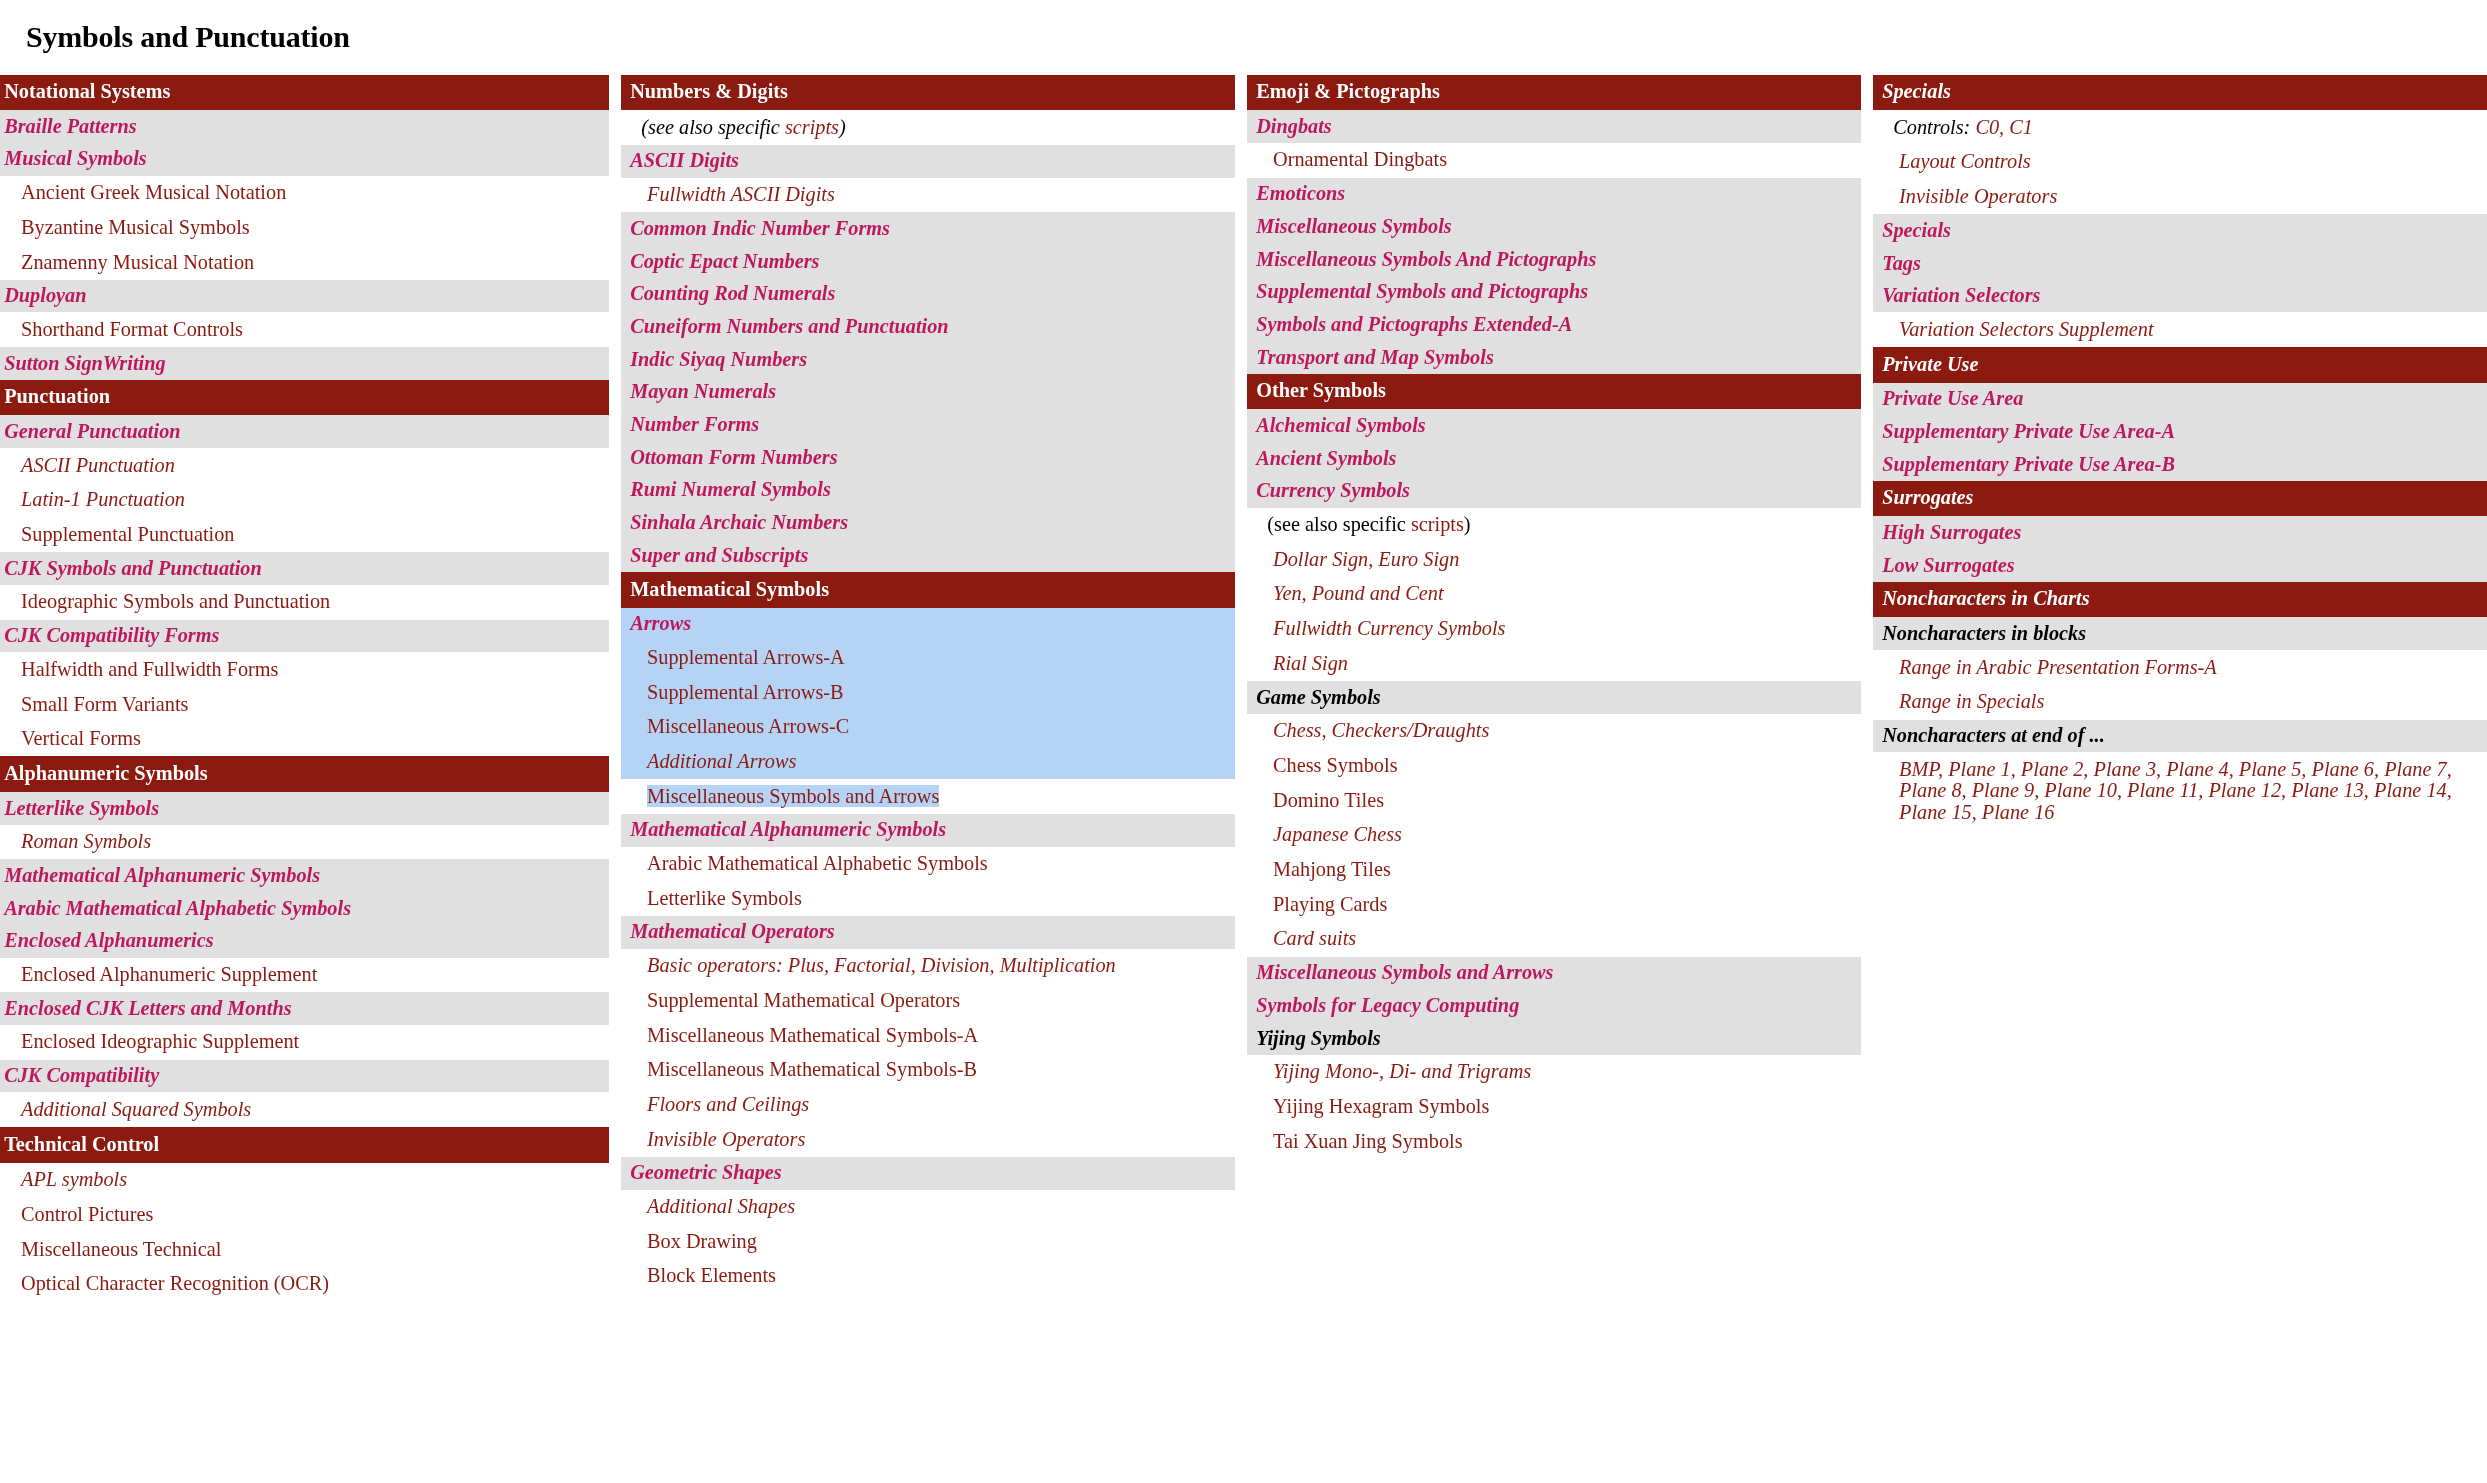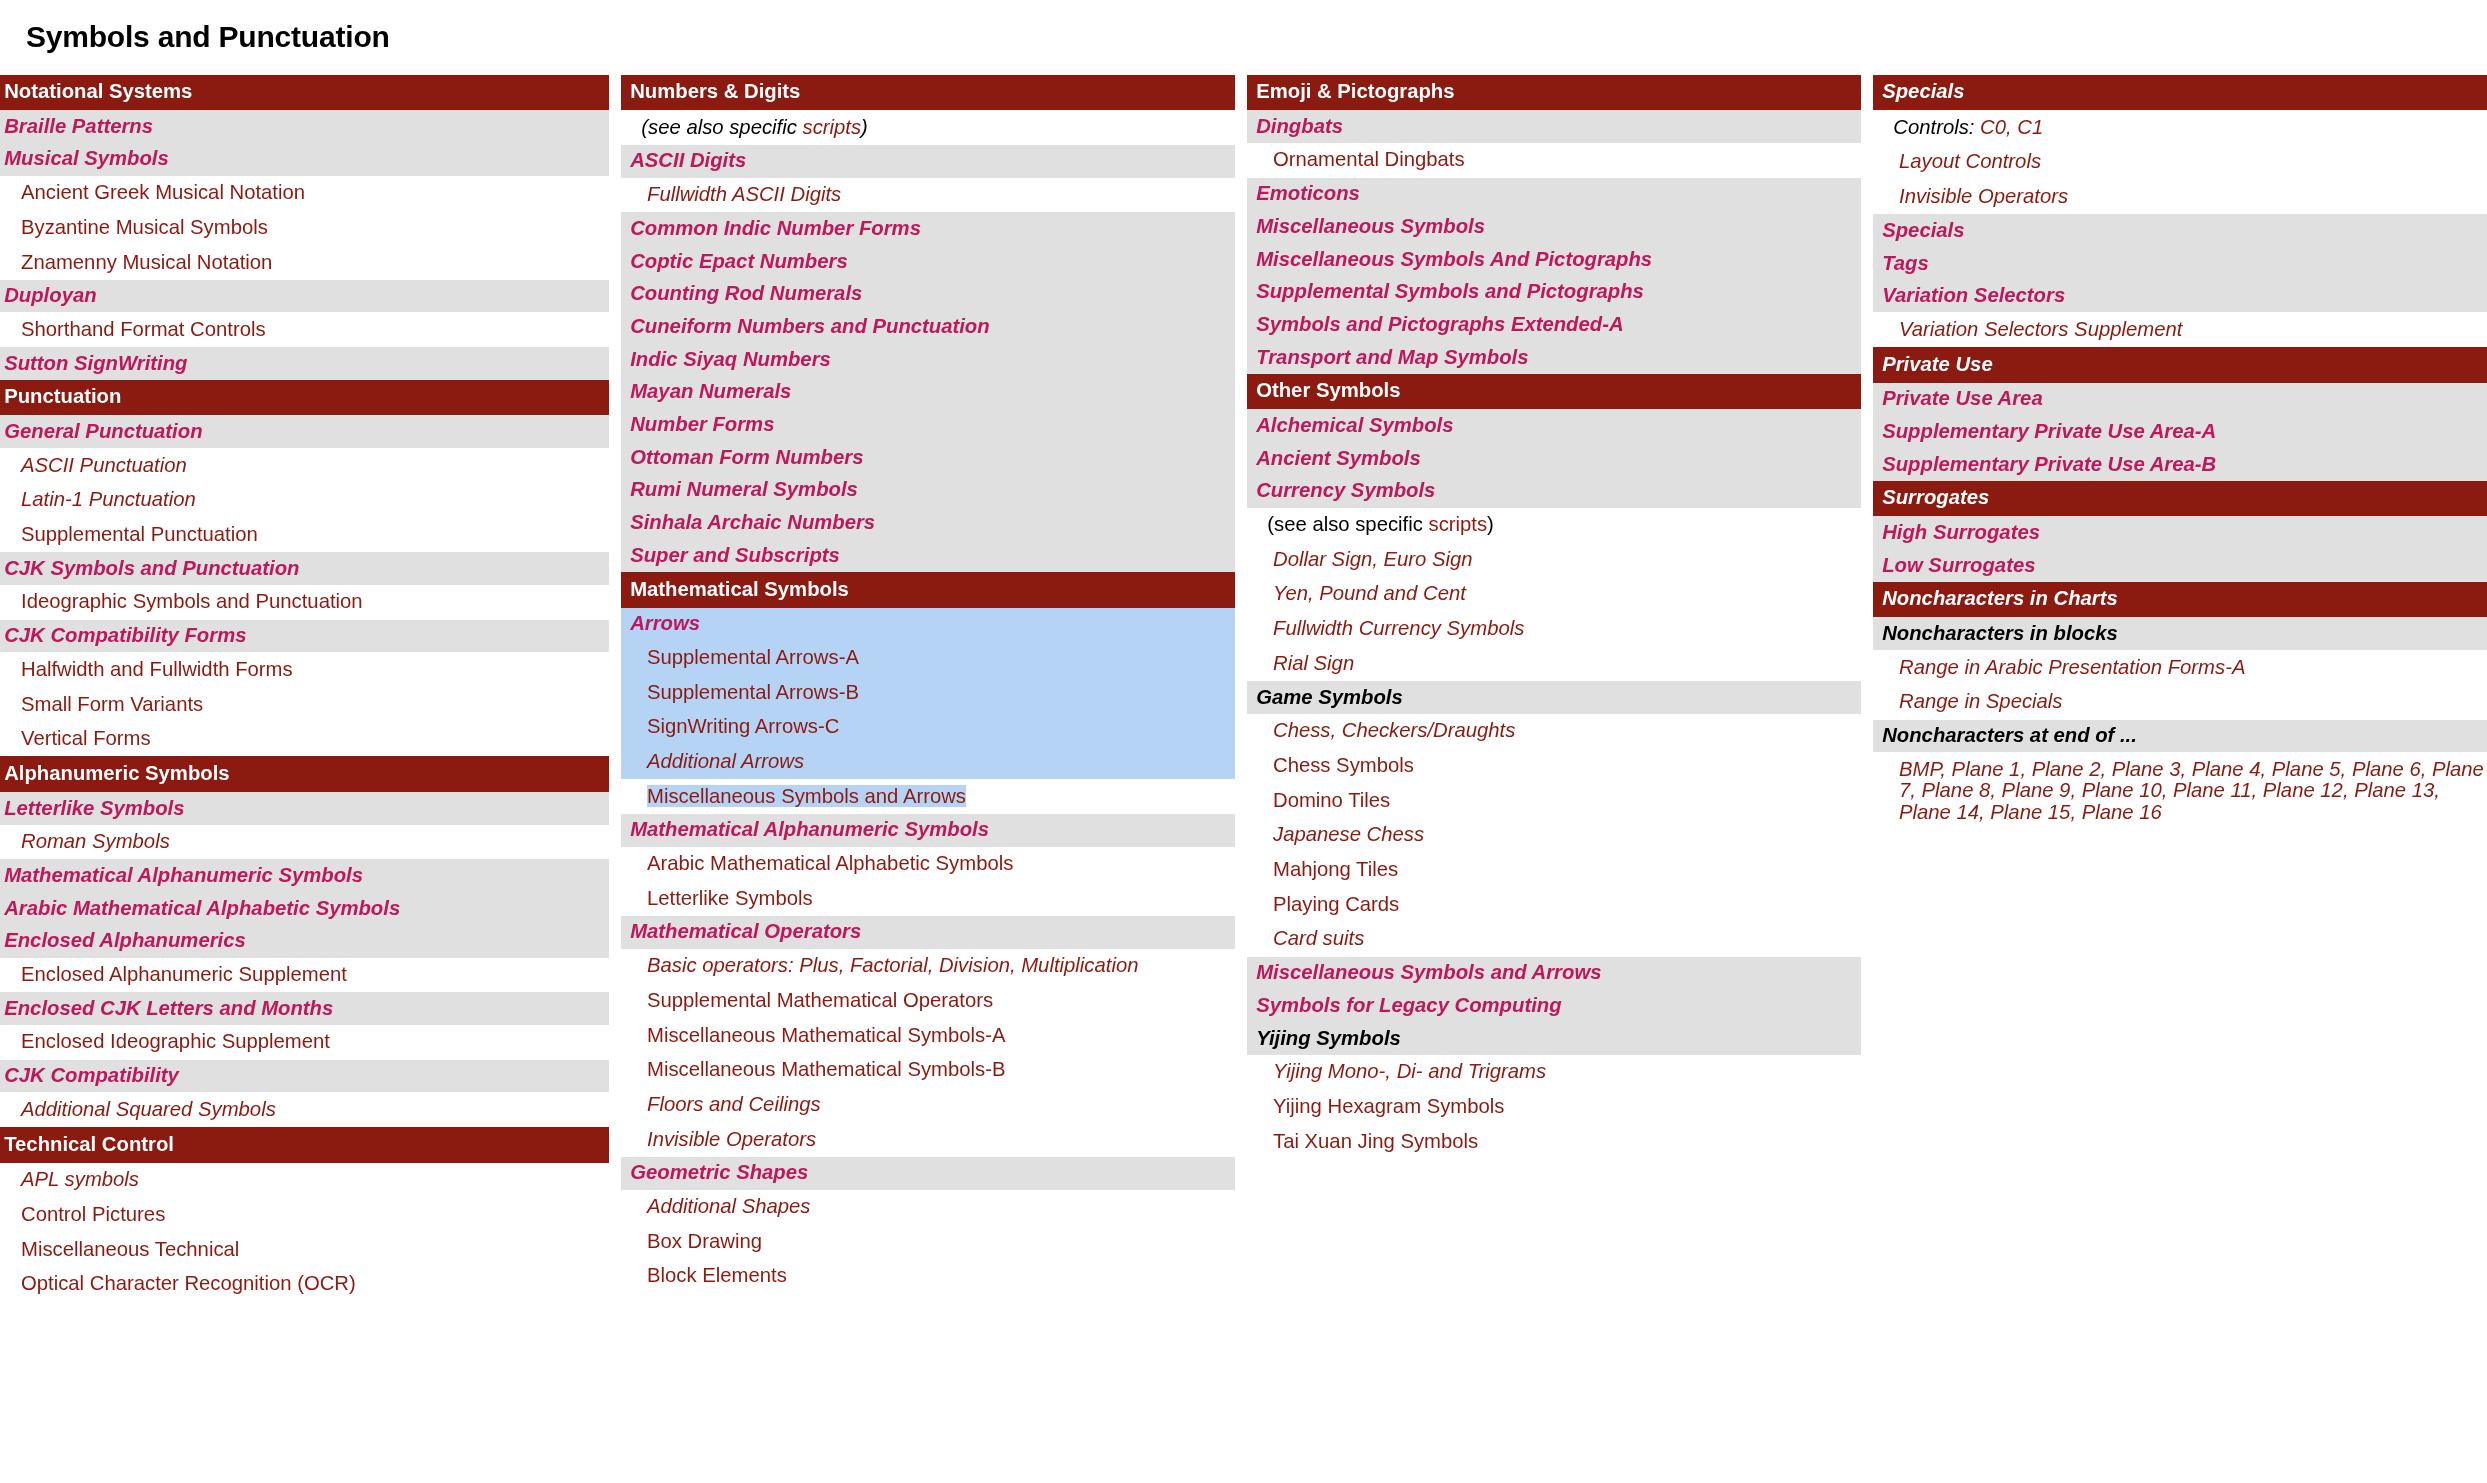--- a/index.html
+++ b/index.html
@@ -6,21 +6,21 @@
   html, body {
     margin: 0; padding: 0;
     background: #ffffff;
     width: 2487px; height: 1484px;
     overflow: hidden;
   }
   body {
     font-family: "Liberation Sans", sans-serif;
     color: #8b1a10;
   }
-  .page { padding: 20.3px 0 0 18.5px; box-sizing: border-box; }
+  .page { padding: 20.3px 0 0 18.5px; box-sizing: border-box; font-family: Liberation Serif, serif; }
 
   .page-title {
     font-size: 30px;
     font-weight: bold;
     color: #000000;
     margin: 0 0 20.3px 7.4px;
     letter-spacing: -0.2px;
   }
 
   .columns {
@@ -143,21 +143,21 @@
         <div class="row lvl-group">Number Forms</div>
         <div class="row lvl-group">Ottoman Form Numbers</div>
         <div class="row lvl-group">Rumi Numeral Symbols</div>
         <div class="row lvl-group">Sinhala Archaic Numbers</div>
         <div class="row lvl-group">Super and Subscripts</div>
         <div class="row lvl-section">Mathematical Symbols</div>
         <div class="selection-block">
           <div class="row lvl-group">Arrows</div>
           <div class="row lvl-item">Supplemental Arrows-A</div>
           <div class="row lvl-item">Supplemental Arrows-B</div>
-          <div class="row lvl-item">SignWriting Arrows-C</div>
+          <div class="row lvl-item">Miscellaneous Arrows-C</div>
           <div class="row lvl-item italic">Additional Arrows</div>
         </div>
         <div class="selection-tail">
           <div class="row lvl-item"><span class="hl-text">Miscellaneous Symbols and Arrows</span></div>
         </div>
         <div class="row lvl-group">Mathematical Alphanumeric Symbols</div>
         <div class="row lvl-item">Arabic Mathematical Alphabetic Symbols</div>
         <div class="row lvl-item">Letterlike Symbols</div>
         <div class="row lvl-group">Mathematical Operators</div>
         <div class="row lvl-item italic">Basic operators: Plus, Factorial, Division, Multiplication</div>

